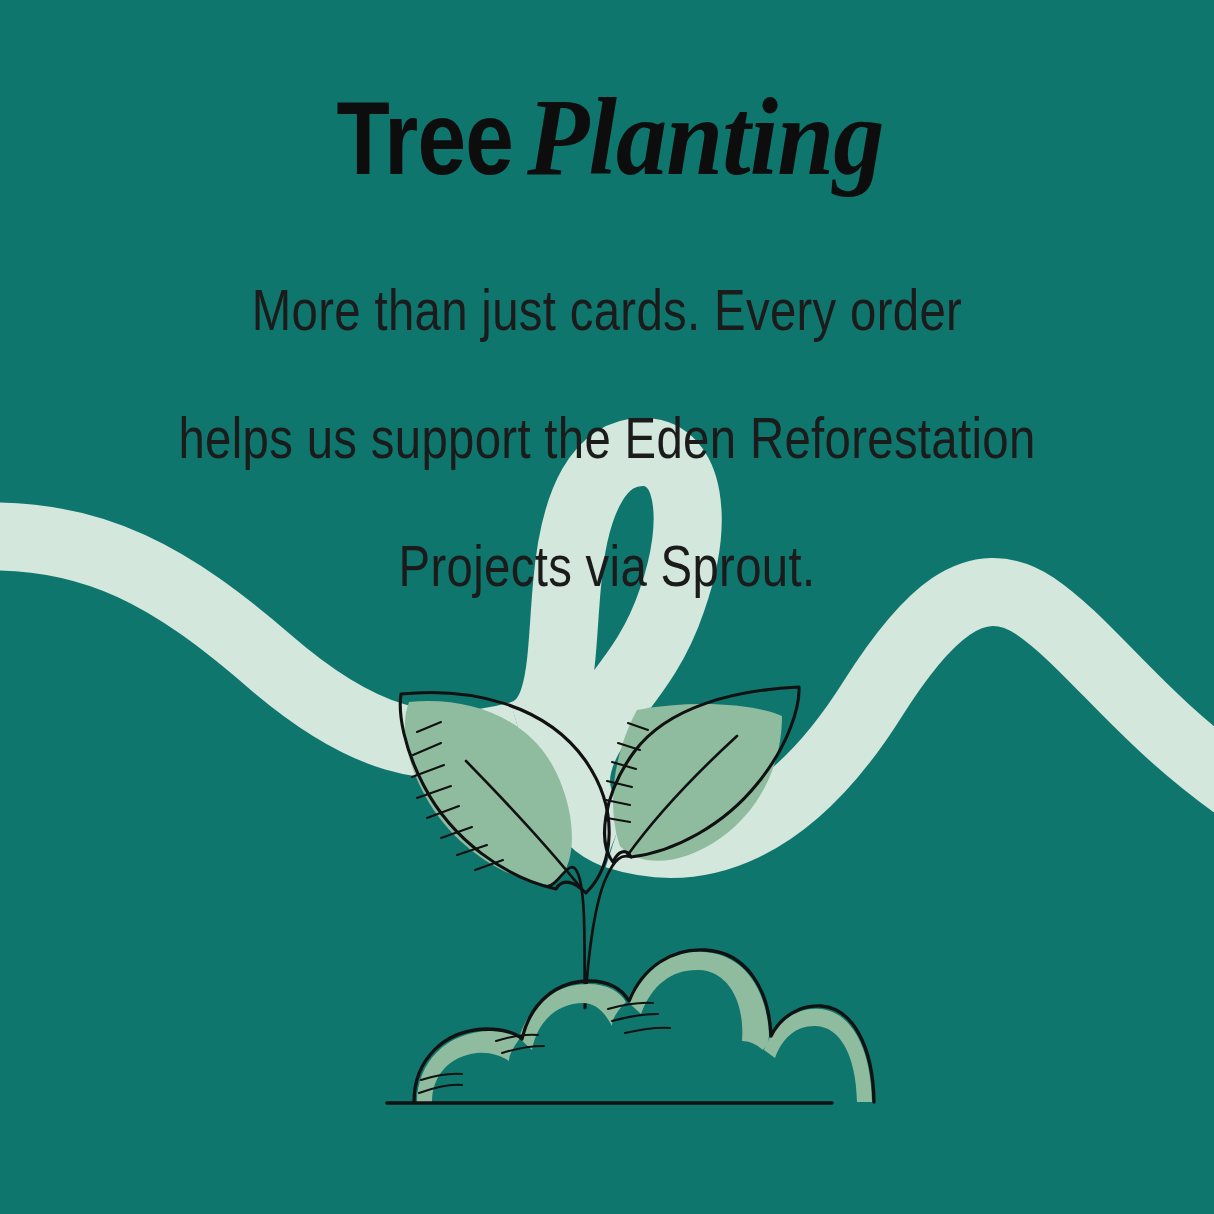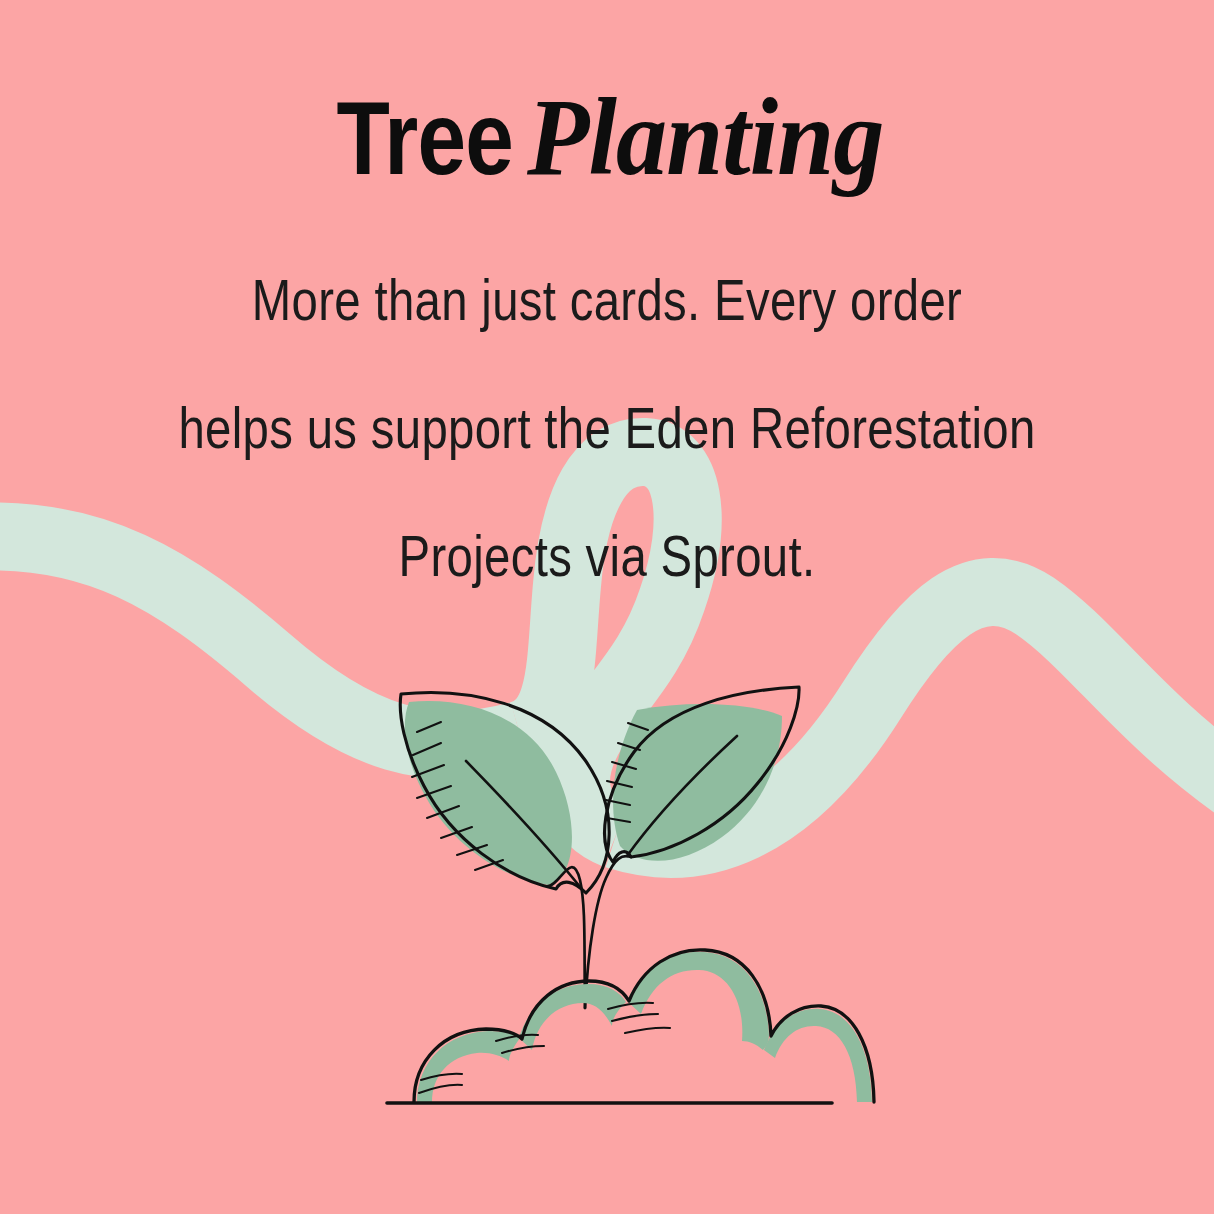--- a/index.html
+++ b/index.html
@@ -4,21 +4,21 @@
 <style>
   html, body {
     margin: 0;
     padding: 0;
     background: #ffffff;
   }
   #page {
     position: relative;
     width: 1214px;
     height: 1214px;
-    background: #fca5a5;
+    background: #0f766e;
     overflow: hidden;
     font-family: "Liberation Sans", sans-serif;
   }
 
   
   #ribbon-layer {
     position: absolute;
     left: 0; top: 0;
     width: 1214px;
     height: 1214px;
@@ -57,21 +57,21 @@
     font-weight: 700;
     font-size: 110px;
     letter-spacing: -1px;
     display: inline-block;
     transform: scaleX(0.93);
     transform-origin: left center;
     margin-left: 14px;
   }
 
   #subcopy {
-    margin: 6px;
+    margin: 16px;
     padding-top: 38px;
   }
   #subcopy .sub-line {
     display: block;
     font-family: "Liberation Sans Narrow", "Liberation Sans", sans-serif;
     font-weight: 300;
     font-size: 57px;
     line-height: 128px;
     letter-spacing: 0.4px;
     color: #1b1b1b;

